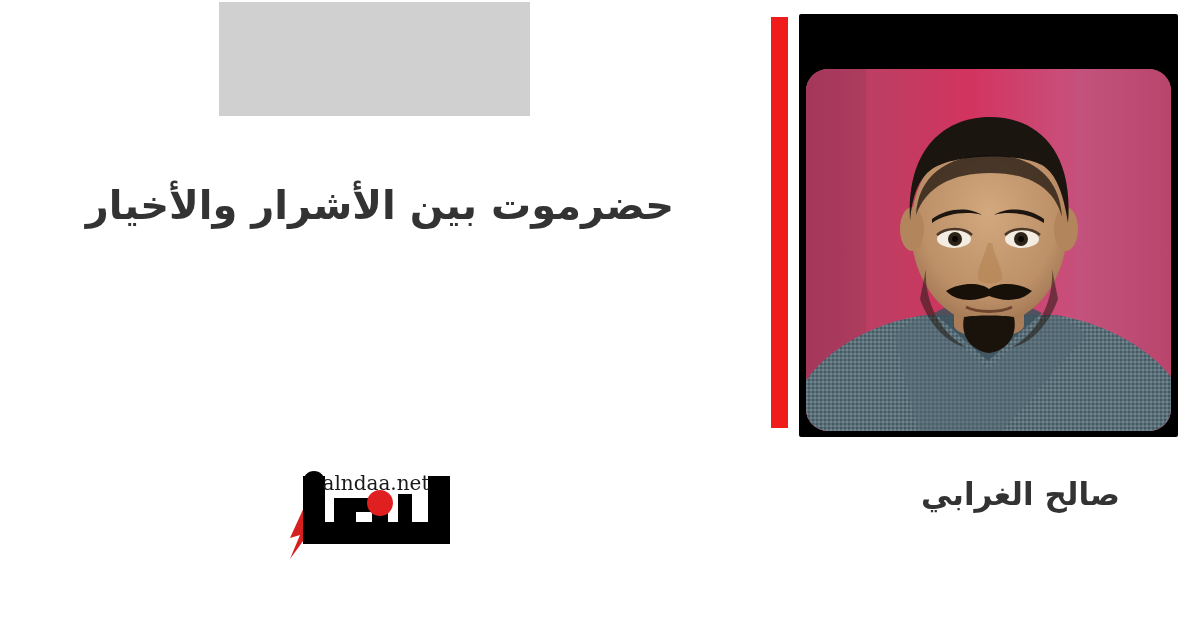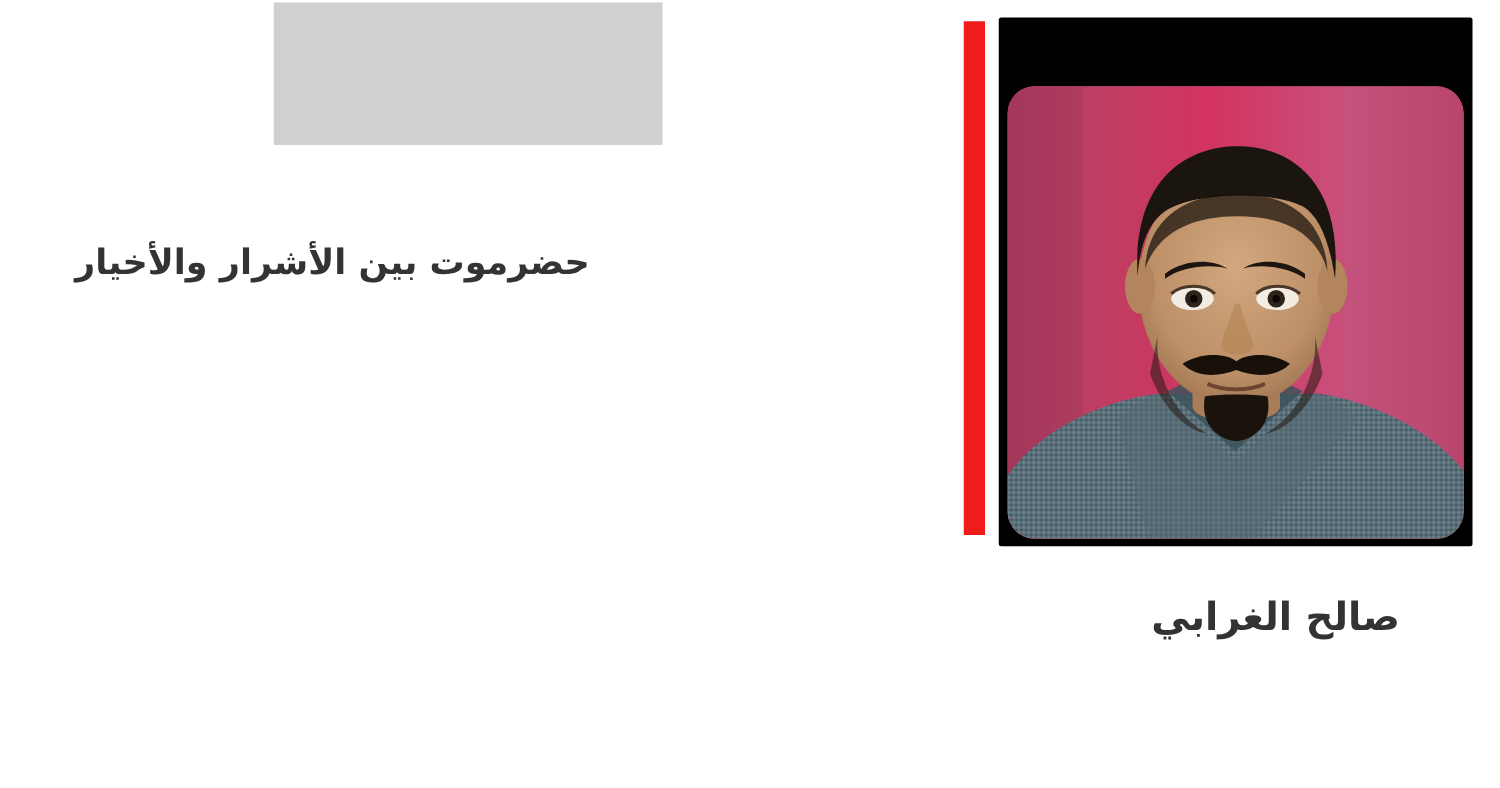--- a/index.html
+++ b/index.html
@@ -15,26 +15,26 @@
 
   
   .grey-block{
     position:absolute;left:219px;top:2px;width:311px;height:114px;
     background:#d0d0d0;
   }
 
   
   .headline{
     position:absolute;
-    left:60px;top:192px;width:640px;
-    text-align:left;
+    left:60px;top:180px;width:640px;
+    text-align:center;
     direction:rtl;
     unicode-bidi:bidi-override;
     color:#333333;
-    font-size:28px;
+    font-size:40px;
     font-weight:bold;
     line-height:1.25;
     letter-spacing:0px;
     font-family:"DejaVu Sans","Liberation Sans",sans-serif;
   }
 
   
   .logo{
     position:absolute;left:276px;top:456px;width:200px;height:108px;
   }
@@ -75,20 +75,50 @@
 </style>
 </head>
 <body>
 
 <div class="card">
 
   <div class="grey-block"></div>
 
   <div class="headline">حضرموت بين الأشرار والأخيار</div>
 
+  <div class="logo">
+    <svg viewBox="0 0 200 108" xmlns="http://www.w3.org/2000/svg" aria-hidden="true">
+
+      <g>
+        <path d="M30 47 L14 82 L24 79 L14 103 L38 70 L27 73 L40 48 Z" fill="#d62020"></path>
+      </g>
+
+      <g fill="#000000">
+
+        <rect x="152" y="20" width="22" height="62"></rect>
+        <path d="M152 20 h22 v8 h-22 z"></path>
+
+        <path d="M27 20 h22 v62 h-22 z"></path>
+        <path d="M27 26 a11 11 0 0 1 22 0 v6 h-22 z"></path>
+
+        <rect x="27" y="66" width="147" height="22"></rect>
+
+        <rect x="58" y="42" width="22" height="30"></rect>
+        <rect x="58" y="42" width="48" height="14"></rect>
+
+        <path d="M96 56 h16 v16 h-16 z"></path>
+
+        <rect x="122" y="38" width="14" height="34"></rect>
+      </g>
+
+      <circle cx="104" cy="47" r="13" fill="#e02020"></circle>
+
+      <text x="100" y="34" fill="#1a1a1a" font-size="20" font-family="DejaVu Serif, Liberation Serif, serif" text-anchor="middle">alndaa.net</text>
+    </svg>
+  </div>
 
   <div class="red-bar"></div>
 
   <div class="photo-frame">
     <div class="photo-inner">
       <svg viewBox="0 0 365 362" xmlns="http://www.w3.org/2000/svg" aria-hidden="true">
         <defs>
           <linearGradient id="bg" x1="0" y1="0" x2="1" y2="0">
             <stop offset="0%" stop-color="#a8365a"></stop>
             <stop offset="18%" stop-color="#bd3f63"></stop>

